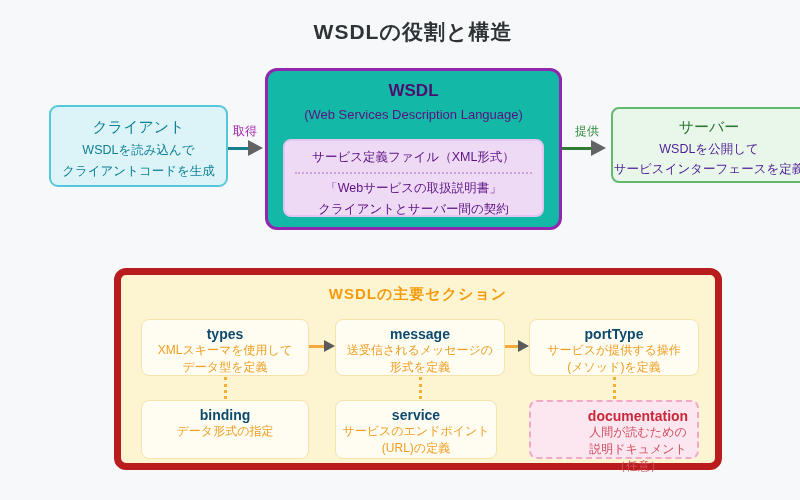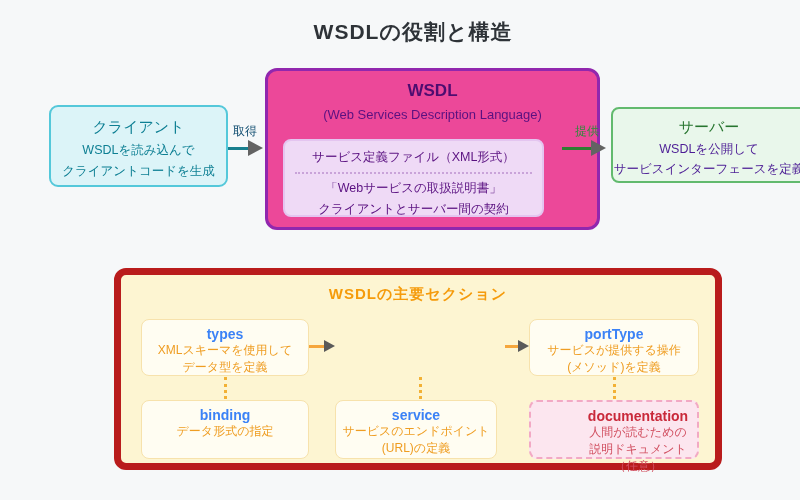--- a/index.html
+++ b/index.html
@@ -23,22 +23,22 @@
 
   .client-box {
     left: 36px; top: 105px; width: 179px; height: 82px;
     background: #dcf4f8; border: 2px solid #54c8da; border-radius: 9px;
     color: #0d7f93;
   }
   .client-box .node-title { margin-top: 11px; font-size: 15px; }
   .client-box .node-line { margin-top: 5px; font-size: 12.5px; line-height: 16px; }
 
   .wsdl-box {
-    left: 252px; top: 68px; width: 335px; height: 162px;
-    background: #ec4899; border: 3px solid #9127ae; border-radius: 12px;
+    left: 252px; top: 68px; width: 297px; height: 162px;
+    background: #14b8a6; border: 3px solid #9127ae; border-radius: 12px;
     color: #5a1181;
   }
   .wsdl-box .wsdl-title { margin-top: 10px; font-size: 17px; font-weight: bold; color: #4d0d70; }
   .wsdl-box .wsdl-subtitle { margin-top: 6px; font-size: 13px; }
   .wsdl-inner {
     position: absolute; left: 15px; top: 68px; width: 261px; height: 78px;
     background: #efdaf6; border: 2px solid #e4c5f0; border-radius: 8px;
     color: #5a1181; font-size: 12.5px;
   }
   .wsdl-inner .inner-line1 { margin-top: 8px; }
@@ -50,21 +50,21 @@
   .server-box {
     left: 598px; top: 107px; width: 196px; height: 76px;
     background: #e9f7eb; border: 2px solid #62ba6e; border-radius: 8px;
     color: #27752f;
   }
   .server-box .node-title { margin-top: 9px; font-size: 15px; }
   .server-box .node-line { margin-top: 4px; font-size: 12.5px; line-height: 16px; color: #4c1d95; }
 
   
   .edge-label { position: absolute; font-size: 12px; text-align: center; }
-  .label-acquire { left: 215px; top: 123px; width: 34px; color: #0c4a6e; }
+  .label-acquire { left: 215px; top: 123px; width: 34px; color: #a21caf; }
   .label-provide { left: 552px; top: 123px; width: 44px; color: #2f8a3c; }
 
   .edge-line { position: absolute; height: 3px; }
   .line-acquire { left: 215px; top: 147px; width: 22px; background: #187f8e; }
   .line-provide { left: 549px; top: 147px; width: 30px; background: #2e7d32; }
 
   .arrowhead-right {
     position: absolute; width: 0; height: 0;
     border-top: 8px solid transparent; border-bottom: 8px solid transparent;
     border-left: 15px solid #636363;
@@ -79,21 +79,21 @@
   }
   .sections-title {
     position: absolute; left: 0; top: 10px; width: 100%;
     text-align: center; font-size: 15px; font-weight: bold; color: #f59b0b;
     letter-spacing: 1px;
   }
   .section-box {
     position: absolute; height: 57px; text-align: center;
     background: #fffdf2; border: 1.5px solid #f7e2ac; border-radius: 8px;
   }
-  .section-box .sec-name { margin-top: 6px; font-size: 14px; font-weight: bold; color: #3b82f6; }
+  .section-box .sec-name { margin-top: 6px; font-size: 14px; font-weight: bold; color: #0c4a6e; }
   .section-box .sec-line { font-size: 12px; line-height: 17px; color: #ef9d22; }
 
   .pos-types    { left: 20px;  top: 44px;  width: 168px; }
   .pos-message  { left: 214px; top: 44px;  width: 170px; }
   .pos-porttype { left: 408px; top: 44px;  width: 170px; }
   .pos-binding  { left: 20px;  top: 125px; width: 168px; height: 59px; }
   .pos-service  { left: 214px; top: 125px; width: 162px; height: 59px; }
   .pos-doc      { left: 408px; top: 125px; width: 170px; height: 59px; }
 
   .section-box.doc-style {
@@ -162,20 +162,25 @@
 
   <div class="sections-panel">
     <div class="sections-title">WSDLの主要セクション</div>
 
     <div class="section-box pos-types">
       <div class="sec-name">types</div>
       <div class="sec-line">XMLスキーマを使用して</div>
       <div class="sec-line">データ型を定義</div>
     </div>
 
+    <div class="section-box pos-message">
+      <div class="sec-name">message</div>
+      <div class="sec-line">送受信されるメッセージの</div>
+      <div class="sec-line">形式を定義</div>
+    </div>
 
     <div class="section-box pos-porttype">
       <div class="sec-name">portType</div>
       <div class="sec-line">サービスが提供する操作</div>
       <div class="sec-line">(メソッド)を定義</div>
     </div>
 
     <div class="section-box pos-binding">
       <div class="sec-name">binding</div>
       <div class="sec-line">データ形式の指定</div>

